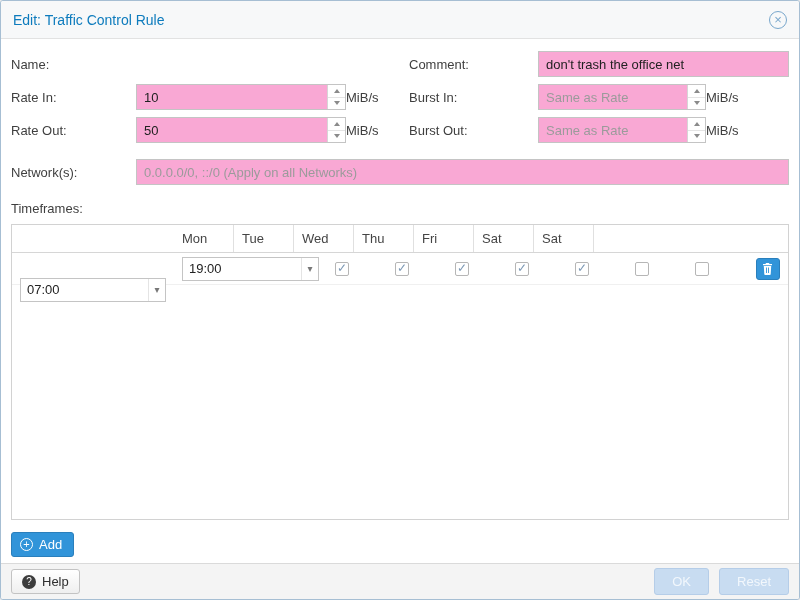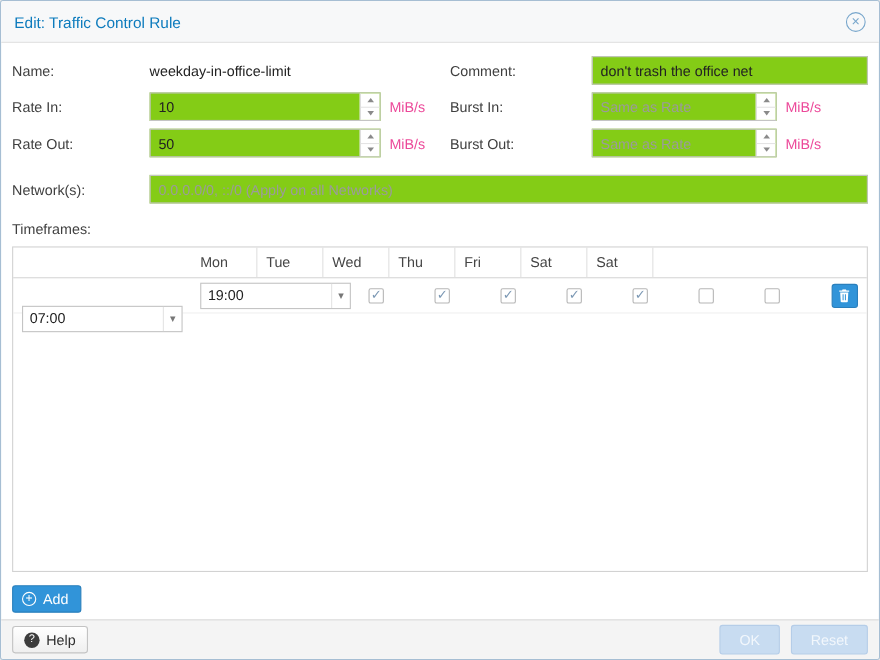--- a/index.html
+++ b/index.html
@@ -22,37 +22,37 @@
   .form-cols { display:flex; }
   .col-left { width:398px; flex:none; }
   .col-right { flex:1; min-width:0; }
 
   .frow { display:flex; align-items:center; height:26px; margin-bottom:7px; }
   .lbl { color:#3f3f3f; flex:none; }
   .col-left .lbl { width:125px; }
   .col-right .lbl { width:129px; }
   .plain-value { color:#222; }
 
-  .txt { height:26px; border:1px solid #c4c4c4; background:#84cc16; padding:8px 7px;
+  .txt { height:26px; border:1px solid #c4c4c4; background:#f9a8d4; padding:8px 7px;
          font:13px "Liberation Sans", sans-serif; color:#222; width:100%; outline:none; }
   .txt::placeholder { color:#9b9b9b; opacity:1; }
 
   .numwrap { position:relative; flex:none; }
   .numwrap.rate { width:210px; }
   .numwrap.burst { width:168px; }
   .num { text-align:left; padding-right:26px; }
   .spin { position:absolute; top:1px; right:1px; bottom:1px; width:18px; background:#fff;
           border-left:1px solid #d6d6d6; display:flex; flex-direction:column; cursor:pointer; }
   .spin div { flex:1; display:flex; align-items:center; justify-content:center; }
   .spin .dn { border-top:1px solid #e4e4e4; }
   .tri-up { width:0; height:0; border-left:3px solid transparent; border-right:3px solid transparent;
             border-bottom:4px solid #8a8a8a; }
   .tri-dn { width:0; height:0; border-left:3px solid transparent; border-right:3px solid transparent;
             border-top:4px solid #8a8a8a; }
-  .unit { margin-left:8px; color:#ec4899; flex:none; }
+  .unit { color:#404040; flex:none; }
   .fill { flex:1; min-width:0; }
 
   .networks-row { display:flex; align-items:center; height:26px; margin-top:9px; }
 
   .tf-label { margin-top:16px; margin-bottom:8px; color:#3f3f3f; }
 
   
   .grid { border:1px solid #d2d2d2; height:296px; display:flex; flex-direction:column; background:#fff; }
   .g-head { display:flex; height:28px; flex:none; border-bottom:1px solid #d6d6d6; }
   .hc { display:flex; align-items:center; padding-left:8px; color:#454545;
@@ -112,21 +112,20 @@
     <span class="close-icon">×</span>
   </div>
 
   <div class="body">
 
     <div class="form-cols">
 
       <div class="col-left">
         <div class="frow">
           <span class="lbl">Name:</span>
-          <span class="plain-value">weekday-in-office-limit</span>
         </div>
         <div class="frow">
           <span class="lbl">Rate In:</span>
           <span class="numwrap rate">
             <input class="txt num" type="text" value="10" style="">
             <span class="spin">
               <div>
                   <span class="tri-up"></span>
                 </div>
               <div class="dn">

